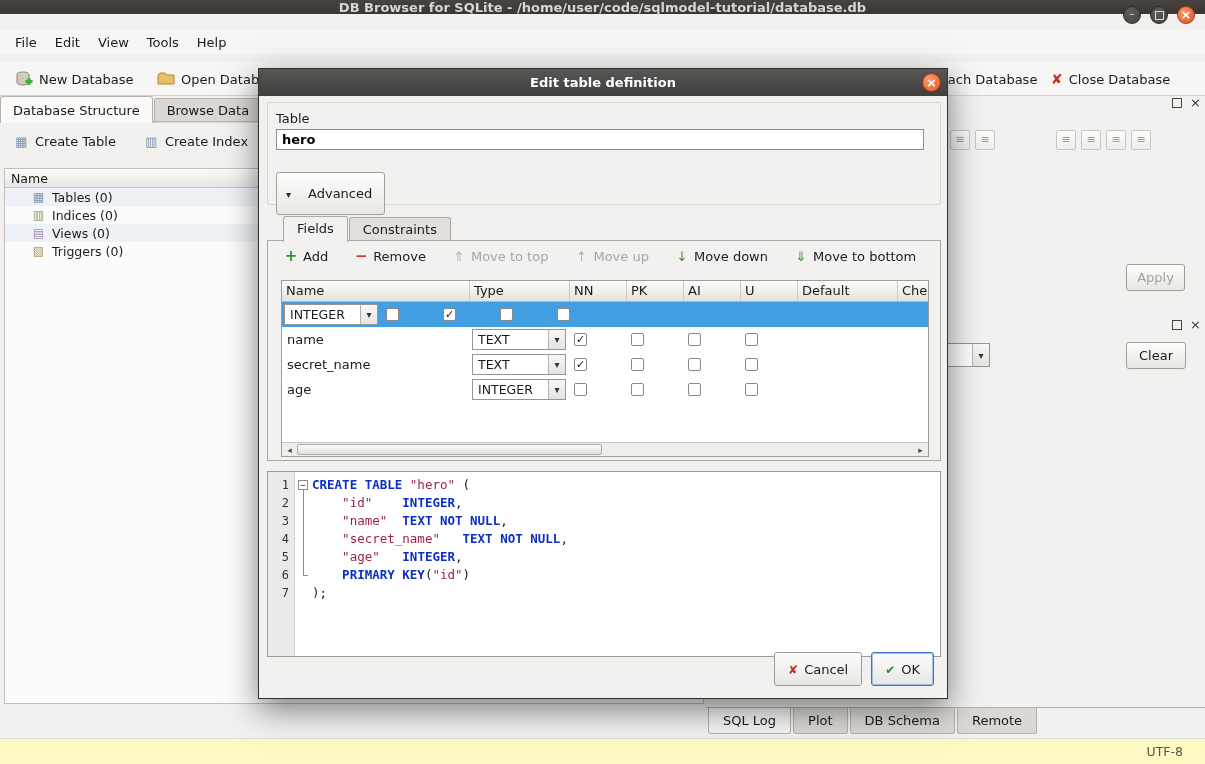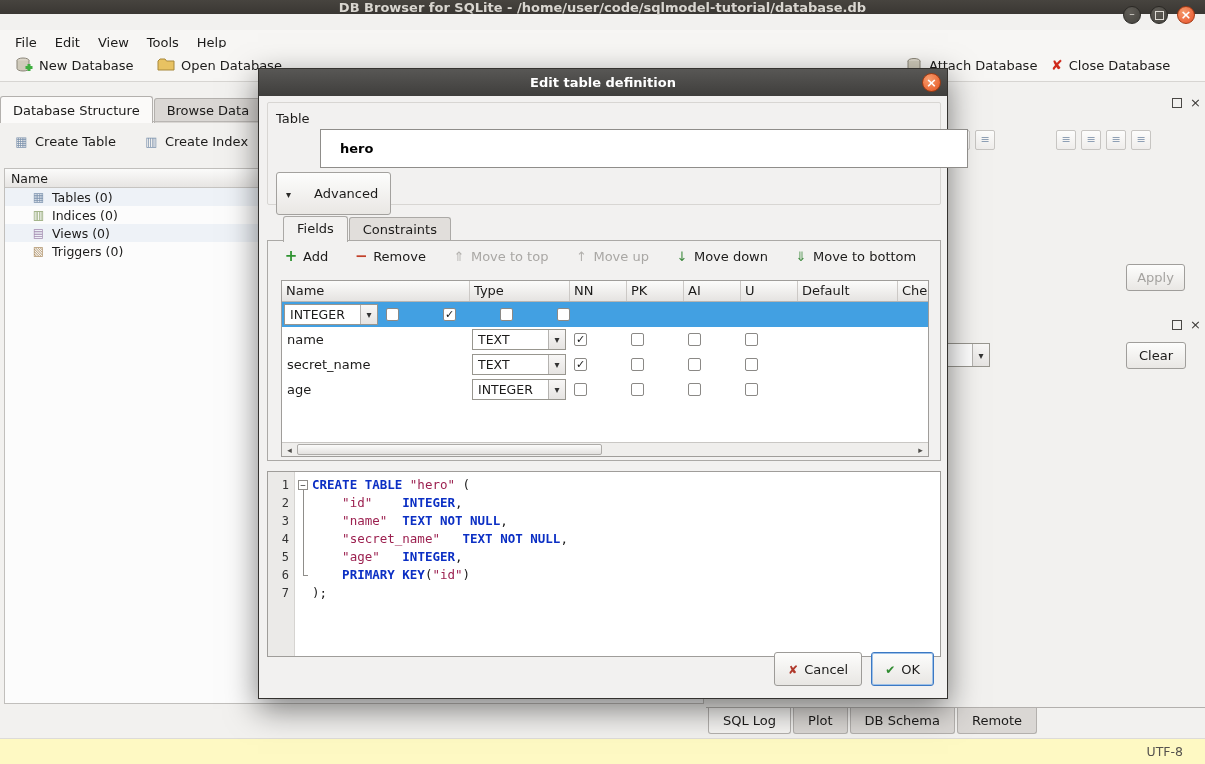--- a/index.html
+++ b/index.html
@@ -12,21 +12,21 @@
   .win-controls{position:absolute;right:10px;top:6px;display:flex;gap:9px;}
   .win-btn{width:18px;height:18px;border-radius:50%;display:flex;align-items:center;justify-content:center;background:radial-gradient(circle at 35% 30%,#605d57,#44423d);border:1px solid #2b2925;color:#dedbd5;}
   .win-btn.min::after{content:"\2013";font-size:11px;margin-top:-3px;}
   .win-btn.max::after{content:"";width:7px;height:7px;border:1px solid #dedbd5;}
   .win-btn.close{background:radial-gradient(circle at 35% 30%,#f59a6b,#e8502a);border-color:#a33913;}
   .win-btn.close::after{content:"\00d7";font-size:13px;font-weight:bold;color:#fff;margin-top:-1px;}
 
   
   .menubar{position:absolute;top:30px;left:0;width:100%;height:24px;background:#f7f6f4;display:flex;align-items:center;padding-left:6px;}
   .menu-item{padding:3px 9px;}
-  .toolbar{position:absolute;top:48px;left:0;width:100%;height:34px;background:#f7f6f4;border-bottom:1px solid #d7d5d2;}
+  .toolbar{position:absolute;top:62px;left:0;width:100%;height:34px;background:#f7f6f4;border-bottom:1px solid #d7d5d2;}
   .tb-item{position:absolute;top:4px;height:26px;display:flex;align-items:center;gap:6px;padding:0 5px;white-space:nowrap;}
   .tb-ico{display:flex;align-items:center;}
   .x-ico::after{content:"\2718";color:#cf2a1b;font-size:14px;font-weight:bold;}
 
   
   .main-tabs{position:absolute;top:96px;left:0;display:flex;align-items:flex-end;}
   .mtab{padding:4px 12px 5px;border:1px solid #b3b0ad;border-bottom:none;border-radius:3px 3px 0 0;background:#dad7d4;margin-right:1px;}
   .mtab.active{background:#fbfaf9;padding-top:6px;position:relative;z-index:2;}
   .pane-edge{position:absolute;top:121px;left:0;width:706px;height:1px;background:#b9b6b3;}
   .create-bar{position:absolute;top:131px;left:8px;display:flex;gap:16px;}
@@ -71,22 +71,22 @@
   .encoding{position:absolute;right:22px;top:5px;color:#55524e;font-size:12.5px;}
 
   
   .dialog{position:absolute;left:258px;top:68px;width:690px;height:631px;background:#f2f1f0;border:1px solid #34322f;box-shadow:0 10px 30px rgba(0,0,0,.5);z-index:50;}
   .dlg-titlebar{height:27px;background:linear-gradient(#585755,#3f3e3c);position:relative;display:flex;align-items:center;justify-content:center;}
   .dlg-title{color:#fff;font-weight:bold;}
   .dlg-close{position:absolute;right:6px;top:4px;width:19px;height:19px;border-radius:50%;background:radial-gradient(circle at 35% 30%,#f79d6e,#e65420);border:1px solid #a03a12;display:flex;align-items:center;justify-content:center;}
   .dlg-close::after{content:"\00d7";color:#fff;font-weight:bold;font-size:13px;margin-top:-1px;}
   .dlg-frame{position:absolute;left:8px;top:33px;width:674px;height:103px;border:1px solid #d8d6d3;border-radius:2px;}
   .table-label{position:absolute;left:17px;top:42px;}
-  .table-input{position:absolute;left:17px;top:60px;width:648px;height:39px;border:1px solid #8f8d8a;background:#fff;font-family:inherit;font-size:13px;font-weight:bold;padding:0 19px;margin-left:44px;}
-  .advanced-btn{position:absolute;left:17px;top:103px;height:43px;padding:0 12px 0 9px;display:inline-flex;align-items:center;gap:23px;border:1px solid #a3a19e;border-radius:3px;background:linear-gradient(#fdfdfc,#e9e7e4);}
+  .table-input{position:absolute;left:17px;top:60px;width:648px;height:21px;border:1px solid #8f8d8a;background:#fff;font-family:inherit;font-size:13px;font-weight:bold;padding:0 5px;}
+  .advanced-btn{position:absolute;left:17px;top:103px;height:43px;padding:0 12px 0 9px;display:inline-flex;align-items:center;gap:17px;border:1px solid #a3a19e;border-radius:3px;background:linear-gradient(#fdfdfc,#e9e7e4);}
   .adv-tri::after{content:"\25BE";font-size:10px;color:#2c2b29;}
   .dlg-tabs{position:absolute;left:24px;top:147px;display:flex;align-items:flex-end;}
   .dtab{padding:4px 13px;border:1px solid #aba9a6;border-bottom:none;border-radius:3px 3px 0 0;background:#e1dedb;margin-right:1px;}
   .dtab.active{background:#f2f1f0;padding-bottom:6px;margin-bottom:-1px;position:relative;z-index:3;}
   .dlg-pane{position:absolute;left:8px;top:171px;width:674px;height:221px;border:1px solid #aba9a6;background:#f2f1f0;}
   .fields-toolbar{position:absolute;left:10px;top:5px;display:flex;gap:14px;align-items:center;}
   .ftb-btn{display:flex;align-items:center;gap:5px;padding:3px 6px;}
   .ftb-btn.disabled{color:#a9a7a4;}
   .fico{width:14px;display:flex;justify-content:center;}
   .icon-add::after{content:"+";color:#2f9331;font-weight:bold;font-size:15px;line-height:13px;}

